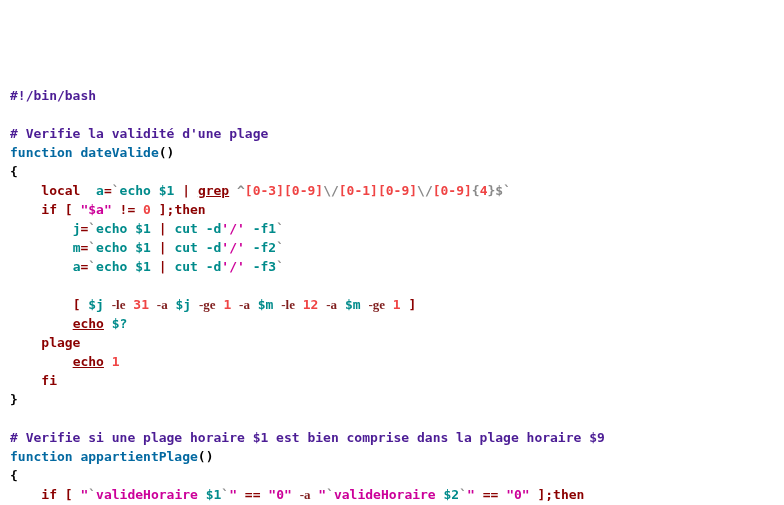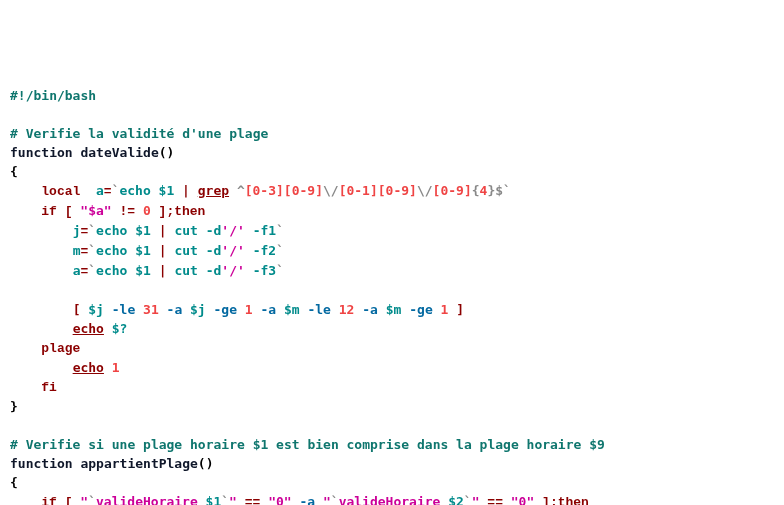--- a/index.html
+++ b/index.html
@@ -7,30 +7,30 @@
   padding: 10px;
   background: #fff;
   font-family: "DejaVu Sans Mono", "Menlo", "Consolas", monospace;
   font-size: 13px;
   font-weight: bold;
   line-height: 19px;
   white-space: pre;
   width: 784px;
   box-sizing: border-box;
 }
-.kw { color: #8b0000; font-family: Liberation Mono, monospace; }        
-.fn { color: #0f172a; text-align: center; }        
+.kw { color: #8b0000; }        
+.fn { color: #0369a1; text-align: center; }        
 .str { color: #cc0099; }       
 .var { color: #008b8b; }       
 .asg { color: #008b8b; }       
 .op { color: #8b0000; }        
-.cmt { color: #0f766e; margin-top: 24px; }       
+.cmt { color: #4c1d95; margin-top: 24px; }       
 .cmd { color: #8b0000; text-decoration: underline; }       
 .num { color: #ef4444; }       
-.flag { color: #0369a1; }      
+.flag { color: #7f1d1d; font-family: Liberation Serif, serif; }      
 .punc { color: #000; }         
 .bracket { color: #8b0000; }   
 .grey { color: #888; }         
 </style>
 </head>
 <body>
 
 
 
 <div><span class="cmt">#!/bin/bash</span>

